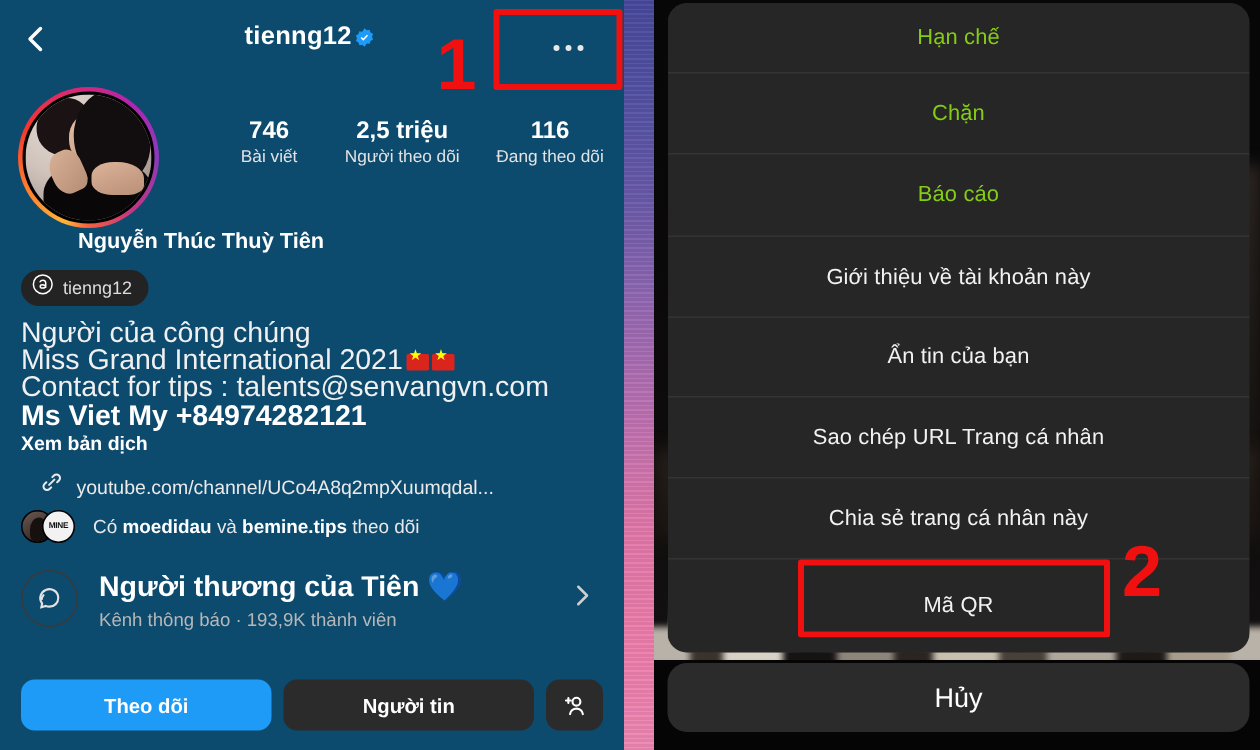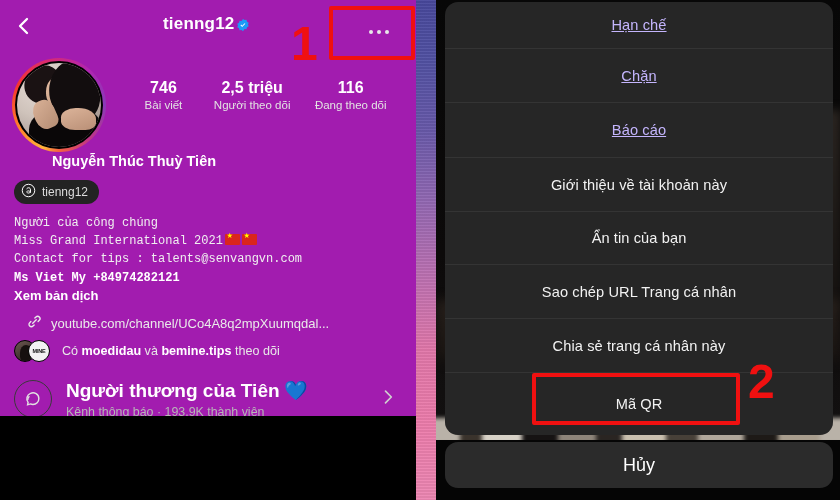--- a/index.html
+++ b/index.html
@@ -6,22 +6,22 @@
   html, body {
     width: 840px; height: 500px;
     background: #000;
     font-family: "Liberation Sans", sans-serif;
     overflow: hidden;
   }
   #root { position: relative; width: 840px; height: 500px; background: #000; }
 
   
   .pane-left {
-    position: absolute; left: 0; top: 0; width: 416px; height: 416px;
-    background: #a21caf; overflow: hidden;
+    position: absolute; left: 0; top: 0; width: 416px; height: 500px;
+    background: #0c4a6e; overflow: hidden;
   }
   .hdr { position: absolute; left: 0; top: 0; width: 416px; height: 52px; }
   .back-arrow {
     position: absolute; left: 12px; top: 14px; width: 24px; height: 24px;
     color: #fff;
   }
   .uname {
     position: absolute; left: 163px; top: 14px;
     font-size: 17px; font-weight: bold; color: #fff; letter-spacing: .2px;
   }
@@ -78,40 +78,40 @@
     border-radius: 46% 40% 30% 42%;
     transform: rotate(-24deg);
   }
   .av-shoulder {
     position: absolute; left: 52%; top: 54%; width: 42%; height: 26%;
     background: linear-gradient(160deg,#dcb49a,#b98f76);
     border-radius: 42% 50% 30% 40%;
   }
 
   
-  .stats { position: absolute; left: 124px; top: 78px; width: 276px; height: 46px; display: flex; }
+  .stats { position: absolute; left: 140px; top: 78px; width: 276px; height: 46px; display: flex; justify-content: flex-end; }
   .stat { flex: 1; text-align: center; }
   .stat .n { font-size: 16px; font-weight: bold; color: #fff; line-height: 19px; }
   .stat .l { font-size: 11.5px; color: #e3e3e3; line-height: 16px; }
   .stat.wide { flex: 1.25; }
 
   .fullname {
     position: absolute; left: 14px; top: 153px;
     font-size: 14.5px; font-weight: bold; color: #fff; padding-left: 38px;
   }
   .threads-chip {
     position: absolute; left: 14px; top: 180px; height: 24px;
     background: #232323; border-radius: 12px;
     display: flex; align-items: center; gap: 6px; padding: 0 11px 0 7px;
   }
   .threads-chip .tl { font-size: 12px; color: #dcdcdc; }
 
   .bio {
     position: absolute; left: 14px; top: 214px; width: 390px;
-    font-size: 12px; line-height: 18.2px; color: #f0f0f0; font-family: Liberation Mono, monospace;
+    font-size: 19px; line-height: 18.2px; color: #f0f0f0;
   }
   .bio .b { font-weight: bold; color: #fff; }
   .flag {
     display: inline-block; width: 15px; height: 11px; border-radius: 1px;
     background: #da251d; position: relative; vertical-align: -1px; margin-left: 2px;
   }
   .flag::after {
     content: "★"; position: absolute; left: 2px; top: -4px;
     font-size: 10px; color: #ffff00; line-height: 11px;
   }
@@ -201,21 +201,21 @@
   .sheet {
     position: absolute; left: 9px; top: 2px; width: 388px; height: 433px;
     background: #262626; border-radius: 13px; overflow: hidden;
     backdrop-filter: blur(8px);
   }
   .mrow {
     width: 100%; display: flex; align-items: center; justify-content: center;
     border-bottom: 1px solid #343434;
     font-size: 14.6px; color: #f2f2f2; letter-spacing: .1px;
   }
-  .mrow.danger { color: #c4b5fd; text-decoration: underline; }
+  .mrow.danger { color: #84cc16; }
   .mrow:last-child { border-bottom: none; }
 
   .cancel {
     position: absolute; left: 9px; top: 442px; width: 388px; height: 46px;
     background: #2b2b2b; border-radius: 13px;
     display: flex; align-items: center; justify-content: center;
     font-size: 18px; color: #ffffff;
   }
 
   

